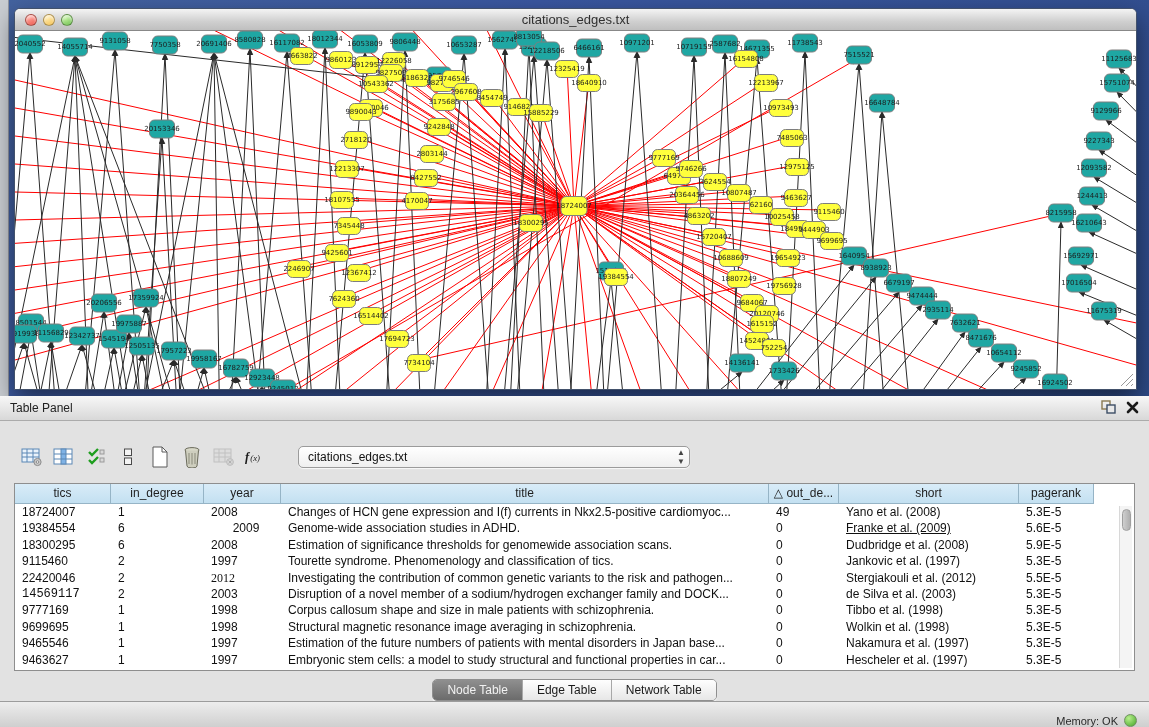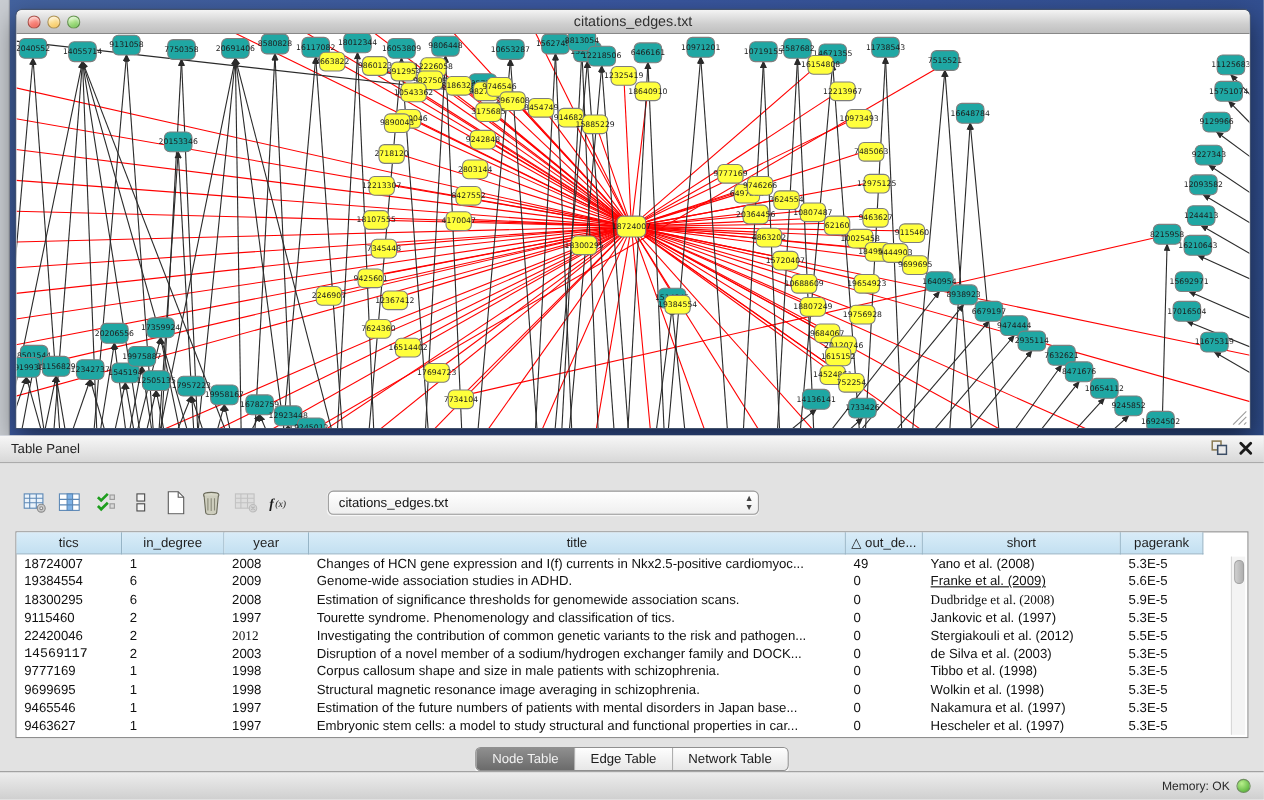--- a/index.html
+++ b/index.html
@@ -59,21 +59,21 @@
   .tabs { position:absolute; left:0; right:0; top:283px; display:flex; justify-content:center; }
   .tabgroup { display:flex; border:1px solid #8F8F8F; border-radius:5px; overflow:hidden;
               box-shadow:0 1px 1px rgba(255,255,255,.9); }
   .tab { height:20px; line-height:20px; padding:0 14px; font-size:12px; color:#1A1A1A;
          background:linear-gradient(#FEFEFE,#E7E7E7); border-right:1px solid #A8A8A8; }
   .tab:last-child { border-right:none; }
   .tab.selected { background:linear-gradient(#8F8F8F,#6B6B6B); color:#F2F2F2; }
 
   .statusbar { position:absolute; left:0; bottom:0; width:1149px; height:26px;
                background:linear-gradient(#EDEDED,#CFCFCF); border-top:1px solid #9C9C9C;
-               display:flex; align-items:center; justify-content:flex-end; padding-right:12px; gap:6px; }
+               display:flex; align-items:flex-end; justify-content:flex-end; padding-right:12px; gap:6px; }
   .statusbar .mem-label { font-size:11px; color:#2A2A2A; }
   .mem-dot { width:13px; height:13px; border-radius:50%; border:1px solid #6F8F5F;
              background:radial-gradient(circle at 35% 30%,#B8EF8C,#44A629); }
 </style>
 </head>
 <body>
 
 <div class="screen">
 
   <div class="desktop">
@@ -930,33 +930,33 @@
             <div class="td" style="width: 93px;">1</div>
             <div class="td" style="width: 77px;">2008</div>
             <div class="td" style="width: 488px;">Changes of HCN gene expression and I(f) currents in Nkx2.5-positive cardiomyoc...</div>
             <div class="td" style="width: 70px;">49</div>
             <div class="td" style="width: 180px;">Yano et al. (2008)</div>
             <div class="td" style="width: 75px;">5.3E-5</div>
           </div>
           <div class="tr">
             <div class="td" style="width: 96px;">19384554</div>
             <div class="td" style="width: 93px;">6</div>
-            <div class="td" style="width: 77px;">2009</div>
+            <div class="td" style="width: 77px; text-align: center;">2009</div>
             <div class="td" style="width: 488px;">Genome-wide association studies in ADHD.</div>
             <div class="td" style="width: 70px;">0</div>
             <div class="td" style="width: 180px; text-decoration: underline;">Franke et al. (2009)</div>
             <div class="td" style="width: 75px;">5.6E-5</div>
           </div>
           <div class="tr">
             <div class="td" style="width: 96px;">18300295</div>
             <div class="td" style="width: 93px;">6</div>
             <div class="td" style="width: 77px;">2008</div>
             <div class="td" style="width: 488px;">Estimation of significance thresholds for genomewide association scans.</div>
             <div class="td" style="width: 70px;">0</div>
-            <div class="td" style="width: 180px; font-family: Liberation Serif, serif;">Dudbridge et al. (2008)</div>
+            <div class="td" style="width: 180px;">Dudbridge et al. (2008)</div>
             <div class="td" style="width: 75px;">5.9E-5</div>
           </div>
           <div class="tr">
             <div class="td" style="width: 96px;">9115460</div>
             <div class="td" style="width: 93px;">2</div>
             <div class="td" style="width: 77px;">1997</div>
             <div class="td" style="width: 488px;">Tourette syndrome. Phenomenology and classification of tics.</div>
             <div class="td" style="width: 70px;">0</div>
             <div class="td" style="width: 180px;">Jankovic et al. (1997)</div>
             <div class="td" style="width: 75px;">5.3E-5</div>

